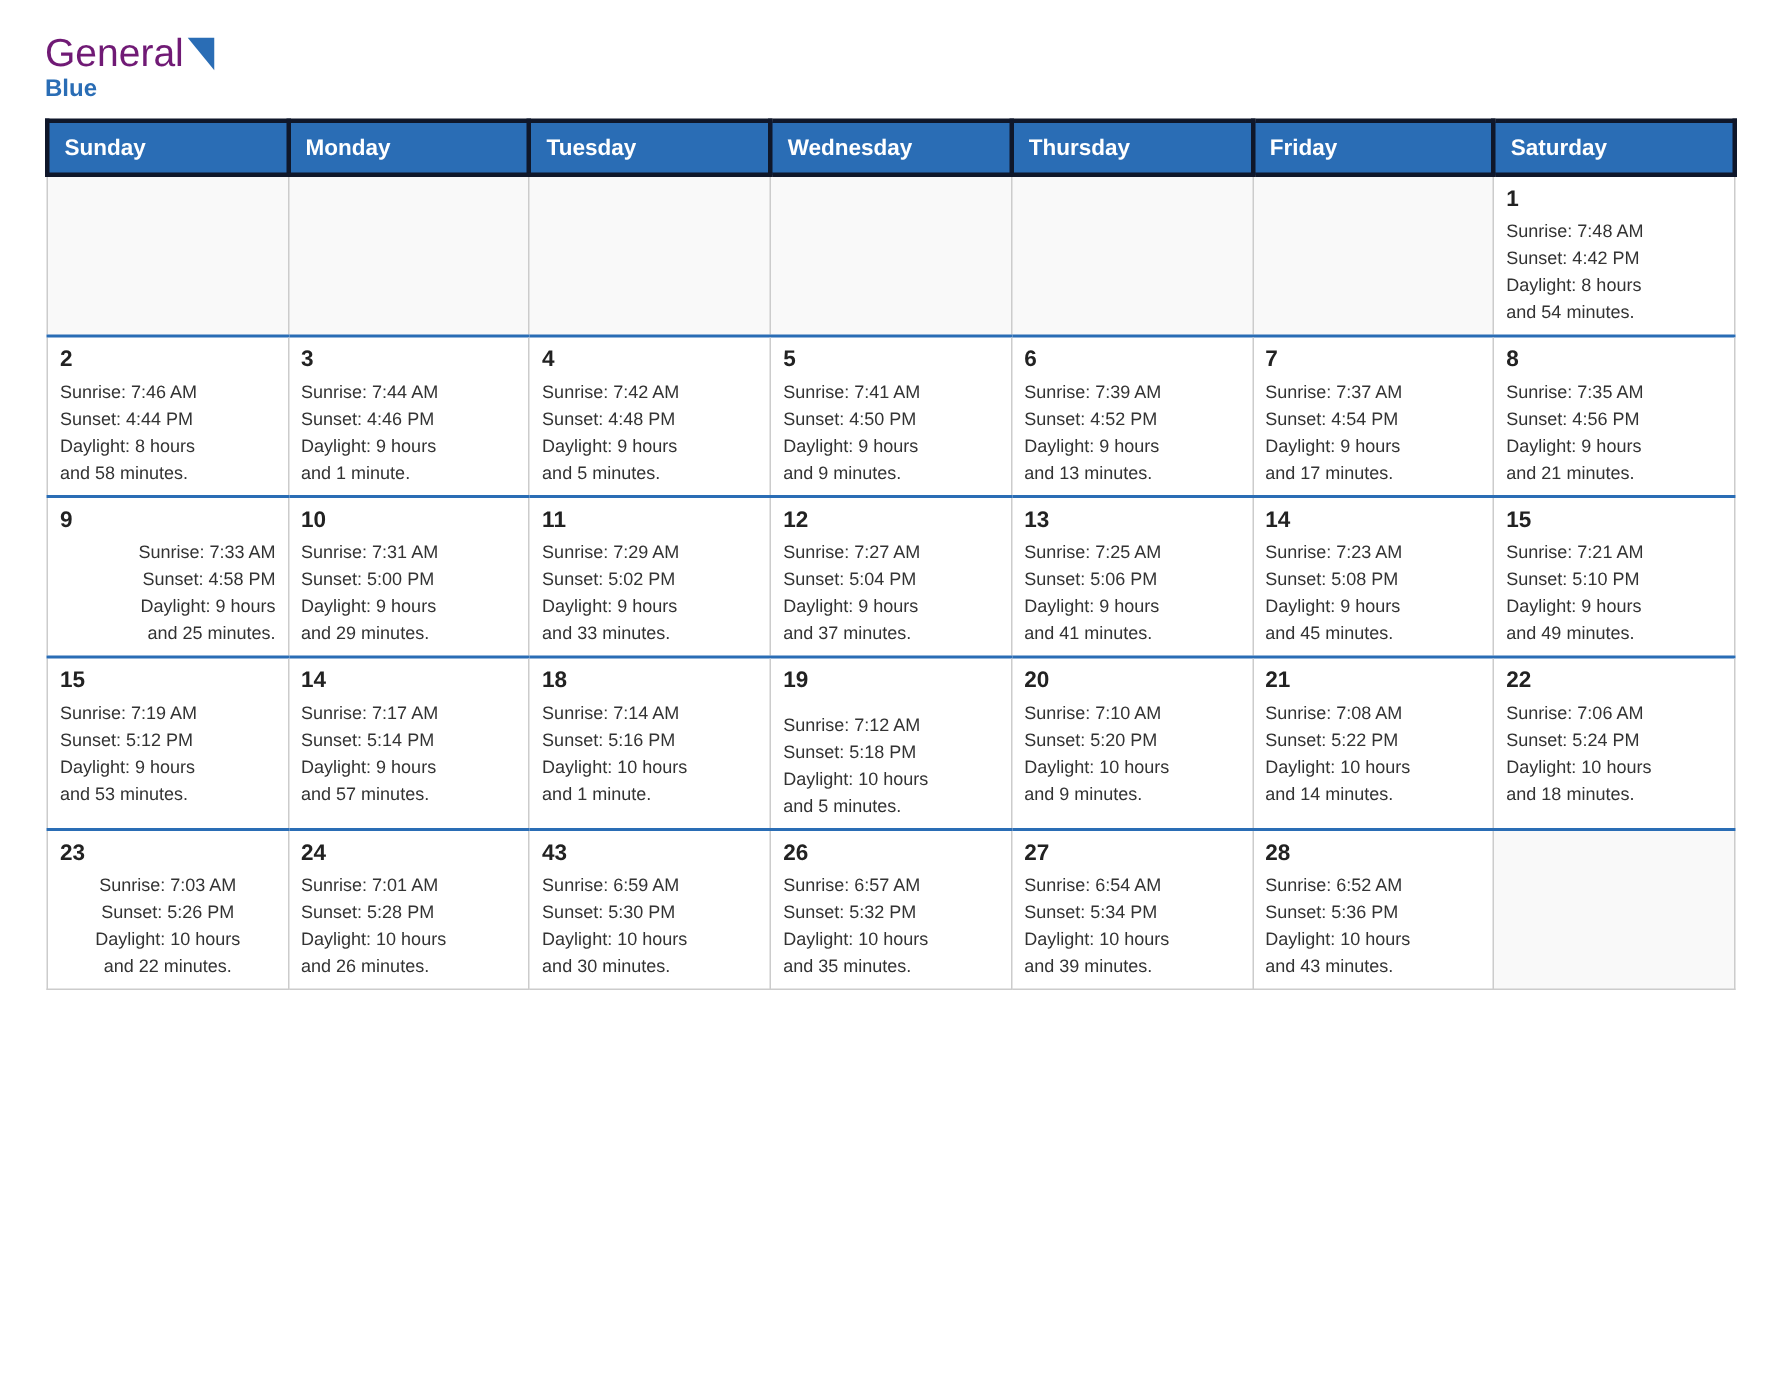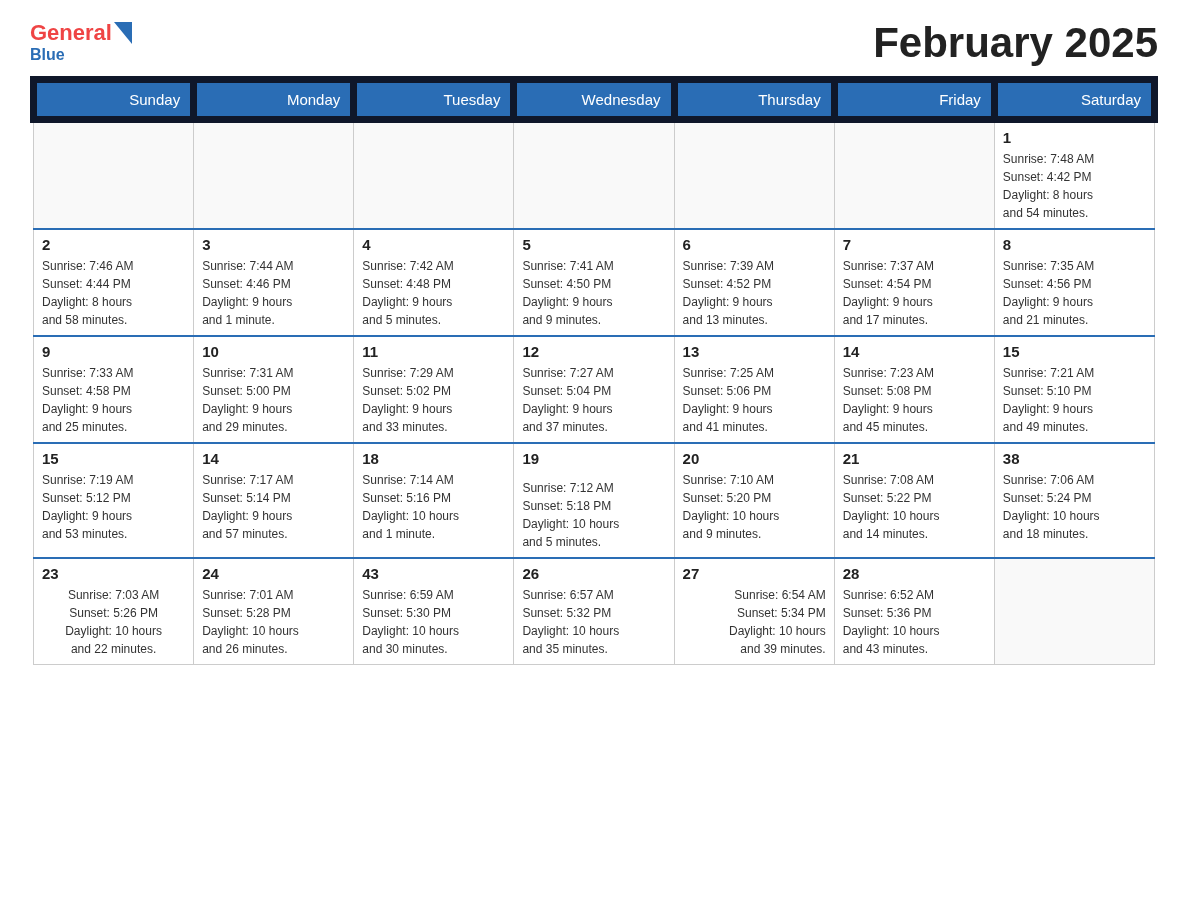--- a/index.html
+++ b/index.html
@@ -10,23 +10,23 @@
       min-height: 918px;
       padding: 20px 30px;
     }
     .header {
       display: flex;
       justify-content: space-between;
       align-items: flex-start;
       margin-bottom: 10px;
     }
     .logo-text-general {
-      font-size: 22px;
-      font-weight: bold;
-      color: #ef4444;
+      font-size: 26px;
+      font-weight: normal;
+      color: #701a75;
     }
     .logo-text-blue {
       font-size: 16px;
       font-weight: bold;
       color: #2a6db5;
     }
     .logo-wrapper {
       display: flex;
       flex-direction: column;
     }
@@ -50,24 +50,24 @@
     }
     table {
       width: 100%;
       border-collapse: collapse;
       margin-top: 10px;
     }
     th {
       background-color: #2a6db5;
       color: #fff;
       font-size: 15px;
-      font-weight: normal;
+      font-weight: bold;
       padding: 8px 10px;
-      text-align: right;
-      border: 7px solid #0f172a;
+      text-align: left;
+      border: 3px solid #0f172a;
     }
     td {
       vertical-align: top;
       border: 1px solid #ccc;
       padding: 6px 8px;
       width: 14.28%;
       min-height: 110px;
     }
     tr.week-row td {
       border-top: 2px solid #2a6db5;
@@ -99,21 +99,20 @@
         <svg width="18" height="22" viewBox="0 0 18 22">
           <polygon points="0,0 18,0 18,22" fill="#2a6db5"></polygon>
         </svg>
       </div>
     </div>
     <div>
       <span class="logo-text-blue">Blue</span>
     </div>
   </div>
   <div class="title-section">
-    <div class="calendar-title">February 2025</div>
   </div>
 </div>
 
 <table>
   <thead>
     <tr>
       <th>Sunday</th>
       <th>Monday</th>
       <th>Tuesday</th>
       <th>Wednesday</th>
@@ -185,21 +184,21 @@
           <div class="day-number">8</div>
           <div class="day-info" style="white-space: pre-line;">Sunrise: 7:35 AM
 Sunset: 4:56 PM
 Daylight: 9 hours
 and 21 minutes.</div>
         </td>
       </tr>
       <tr class="week-row">
         <td>
           <div class="day-number">9</div>
-          <div class="day-info" style="white-space: pre-line;">Sunrise: 7:33 AM
+          <div class="day-info" style="white-space: pre-line; text-align: right;">Sunrise: 7:33 AM
 Sunset: 4:58 PM
 Daylight: 9 hours
 and 25 minutes.</div>
         </td>
         <td>
           <div class="day-number">10</div>
           <div class="day-info" style="white-space: pre-line;">Sunrise: 7:31 AM
 Sunset: 5:00 PM
 Daylight: 9 hours
 and 29 minutes.</div>
@@ -277,21 +276,21 @@
 and 9 minutes.</div>
         </td>
         <td>
           <div class="day-number">21</div>
           <div class="day-info" style="white-space: pre-line;">Sunrise: 7:08 AM
 Sunset: 5:22 PM
 Daylight: 10 hours
 and 14 minutes.</div>
         </td>
         <td>
-          <div class="day-number">38</div>
+          <div class="day-number">22</div>
           <div class="day-info" style="white-space: pre-line;">Sunrise: 7:06 AM
 Sunset: 5:24 PM
 Daylight: 10 hours
 and 18 minutes.</div>
         </td>
       </tr>
       <tr class="week-row">
         <td>
           <div class="day-number">23</div>
           <div class="day-info" style="white-space: pre-line; text-align: center;">Sunrise: 7:03 AM
@@ -315,21 +314,21 @@
         </td>
         <td>
           <div class="day-number">26</div>
           <div class="day-info" style="white-space: pre-line;">Sunrise: 6:57 AM
 Sunset: 5:32 PM
 Daylight: 10 hours
 and 35 minutes.</div>
         </td>
         <td>
           <div class="day-number">27</div>
-          <div class="day-info" style="white-space: pre-line; text-align: right;">Sunrise: 6:54 AM
+          <div class="day-info" style="white-space: pre-line;">Sunrise: 6:54 AM
 Sunset: 5:34 PM
 Daylight: 10 hours
 and 39 minutes.</div>
         </td>
         <td>
           <div class="day-number">28</div>
           <div class="day-info" style="white-space: pre-line;">Sunrise: 6:52 AM
 Sunset: 5:36 PM
 Daylight: 10 hours
 and 43 minutes.</div>

